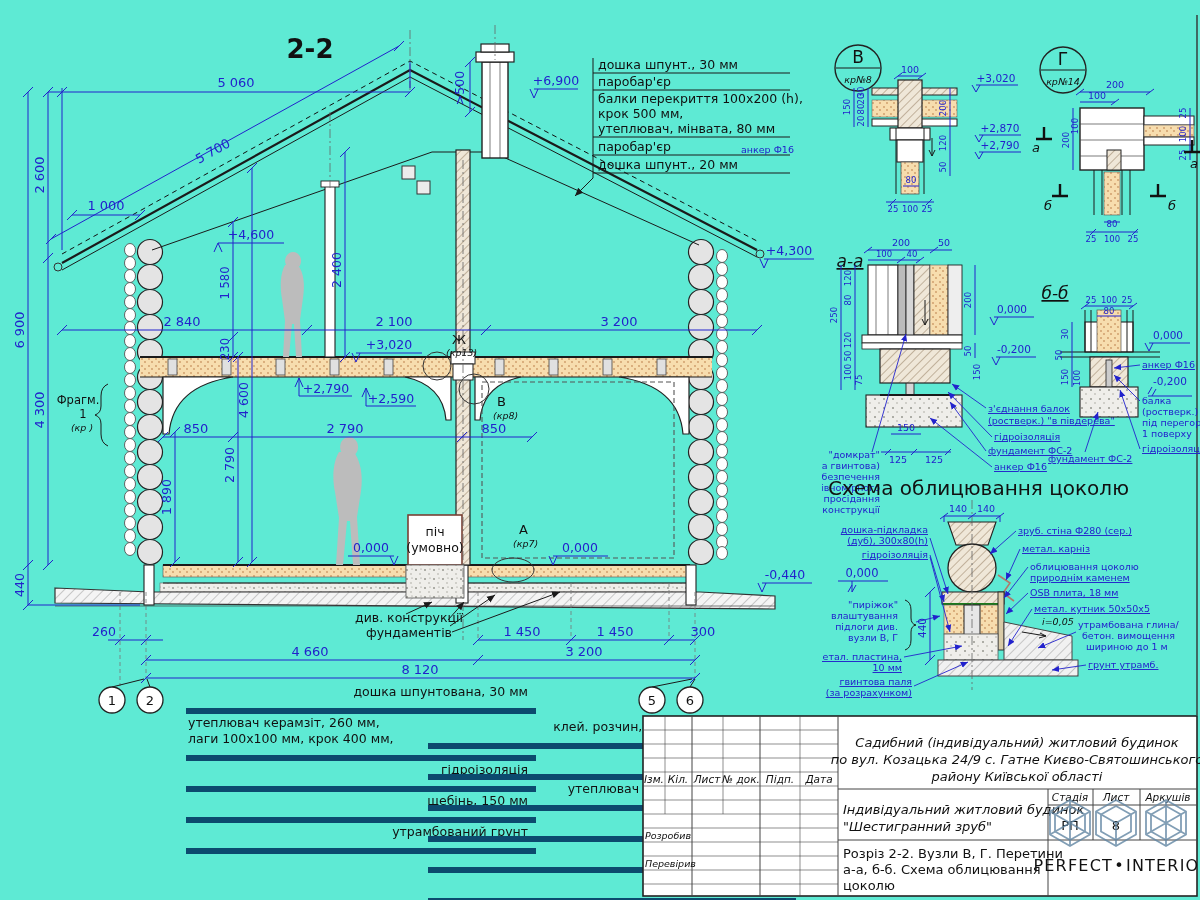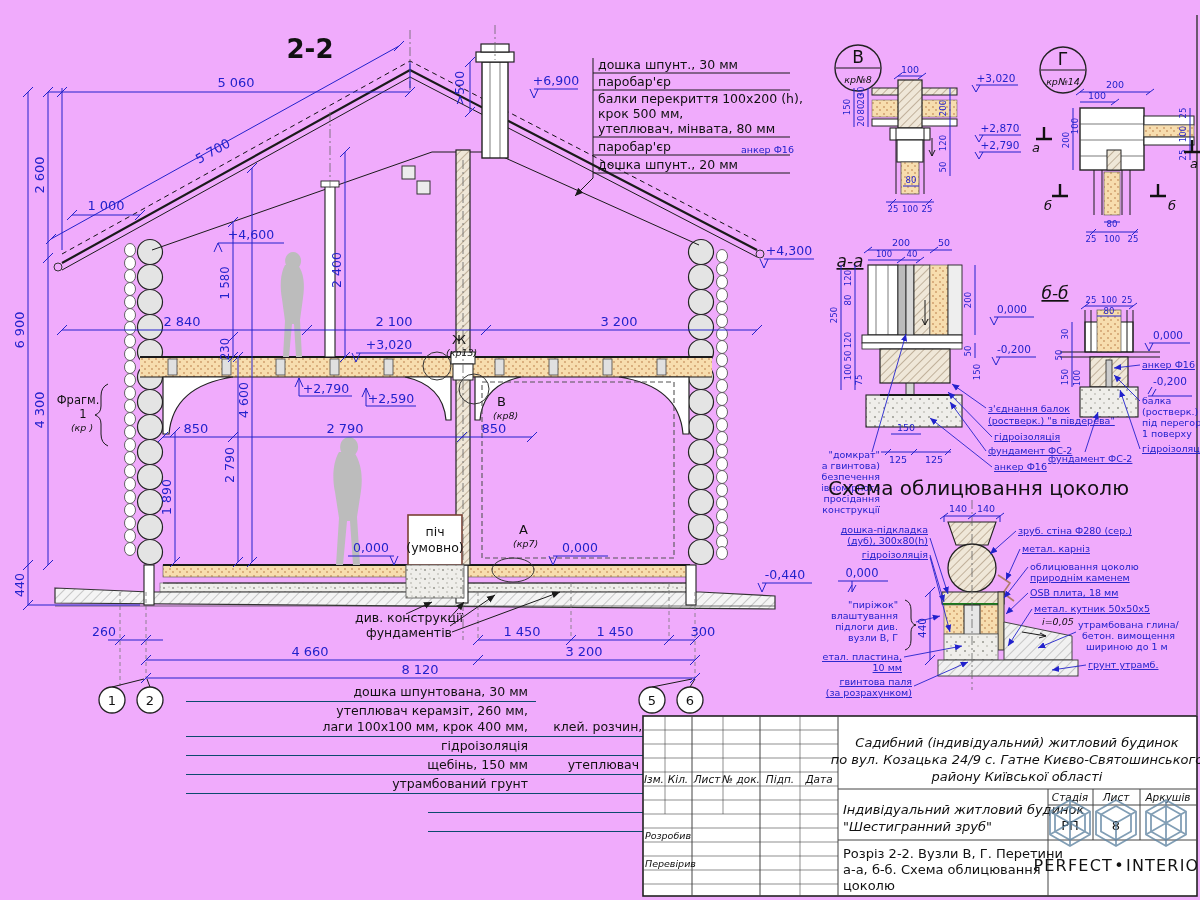--- a/index.html
+++ b/index.html
@@ -1,31 +1,31 @@
 <!DOCTYPE html>
 <html><head>
 <meta charset="utf-8">
 <style>
   html,body{margin:0;padding:0;background:#fff}
-  .stage{position:relative;width:1200px;height:900px;background:#f0abfc;overflow:hidden;
+  .stage{position:relative;width:1200px;height:900px;background:#5eead4;overflow:hidden;
          font-family:"DejaVu Sans","Liberation Sans",sans-serif}
   .stage svg{position:absolute}
   svg text{font-family:"DejaVu Sans","Liberation Sans",sans-serif;fill:#111}
   .b{fill:#2222cc}.m{text-anchor:middle}.e{text-anchor:end}.it{font-style:italic}
   .s8{font-size:8.5px}.s9{font-size:9.5px}.s10{font-size:10.5px}.s11{font-size:11.5px}
   .s12{font-size:12.5px}.s13{font-size:13px}.s16{font-size:16px}.s17{font-size:17px}
   .s20{font-size:20px}.s26{font-size:26px;font-weight:600}
   .dl{stroke:#2222cc;stroke-width:1;fill:none}
   .bk1{stroke:#1a1a1a;stroke-width:1;fill:none}
   .bk2{stroke:#1a1a1a;stroke-width:2.2;fill:none}
   .thin{stroke:#444;stroke-width:.7;fill:none}
   .ld{stroke:#2222cc;stroke-width:.9;fill:none}
   .ltab{position:absolute;font-size:12.5px;color:#111;line-height:16px}
-  .ltab .r{border-bottom:1px solid #0c4a6e;text-align:right;padding:1px 8px 1px 2px;white-space:nowrap}
-  .ltab .l{text-align:right}
+  .ltab .r{border-bottom:6px solid #0c4a6e;text-align:right;padding:1px 8px 8px 2px;white-space:nowrap}
+  .ltab .l{text-align:left}
 </style>
 </head>
 <body>
 
 <div class="stage">
 
 <svg style="left:0;top:0" width="830" height="715" viewBox="0 0 830 715">
   <defs>
     <pattern id="pi" width="7" height="7" patternUnits="userSpaceOnUse">
           <rect width="7" height="7" fill="#f7ddae"></rect>

